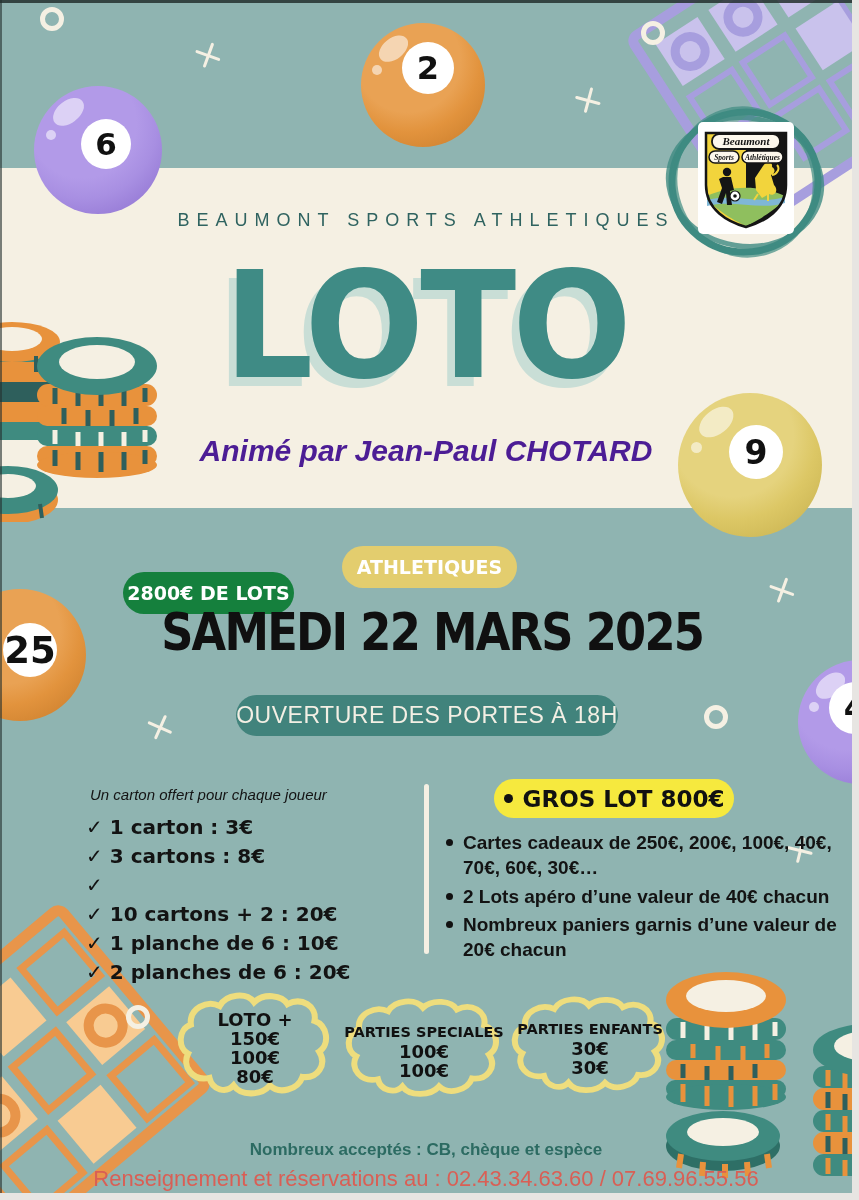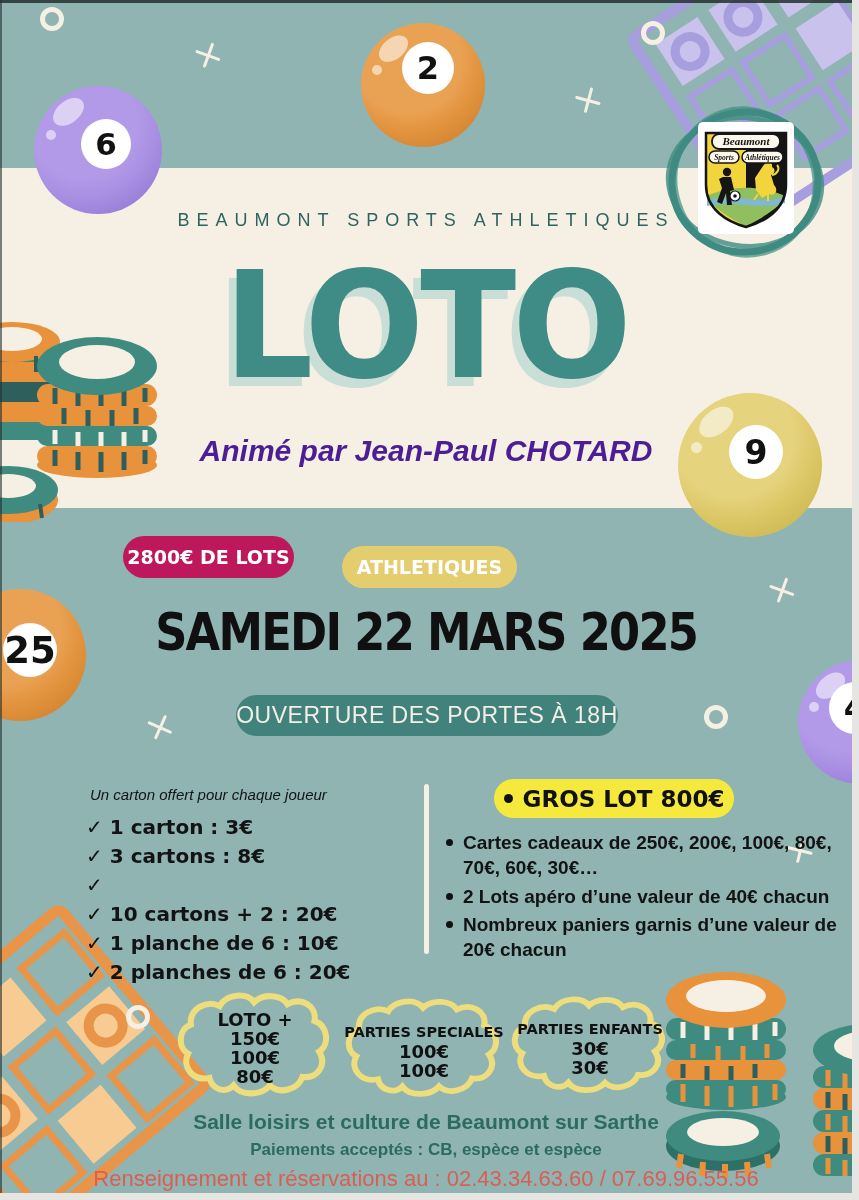--- a/index.html
+++ b/index.html
@@ -320,24 +320,24 @@
         <rect x="36" y="21" width="41" height="12" rx="6" fill="#fcf7ec" stroke="#151515" stroke-width="1.5"></rect>
         <text x="56.5" y="30" text-anchor="middle" font-family="Liberation Serif, serif" font-style="italic" font-weight="bold" font-size="7.5" fill="#151515">Athlétiques</text>
       </g>
     </svg>
   </div>
 
   <div class="txt club" style="top:210px;">BEAUMONT SPORTS ATHLETIQUES</div>
   <div class="txt loto" style="top:252px;"><span>LOTO</span></div>
   <div class="txt subtitle" style="top:434px;">Animé par Jean-Paul CHOTARD</div>
 
-  <div class="pill" style="left:123px;top:536px;width:171px;background:#be185d;">2800€ DE LOTS</div>
+  <div class="pill" style="left:123px;top:572px;width:171px;background:#15803d;">2800€ DE LOTS</div>
   <div class="pill" style="left:342px;top:546px;width:175px;background:#e3cd6e;">ATHLETIQUES</div>
 
-  <div class="txt date" style="top:606px;"><span>SAMEDI 22 MARS 2025</span></div>
+  <div class="txt date" style="top:606px;padding-left:6px;"><span>SAMEDI 22 MARS 2025</span></div>
   <div class="doors">OUVERTURE DES PORTES À 18H</div>
 
   <div class="txt pricing">
     <div class="note">Un carton offert pour chaque joueur</div>
     <div class="row">
           <span class="chk">✓</span>
           <span>1 carton : 3€</span>
         </div>
     <div class="row">
           <span class="chk">✓</span>
@@ -362,21 +362,21 @@
 
   <div class="divider"></div>
 
   <div class="grospill">
     <span class="dot"></span>
     <span class="lbl">GROS LOT 800€</span>
   </div>
   <div class="txt prizes">
     <div class="li">
           <span class="dot"></span>
-          <span>Cartes cadeaux de 250€, 200€, 100€, 80€, 70€, 60€, 30€…</span>
+          <span>Cartes cadeaux de 250€, 200€, 100€, 40€, 70€, 60€, 30€…</span>
         </div>
     <div class="li">
           <span class="dot"></span>
           <span>2 Lots apéro d’une valeur de 40€ chacun</span>
         </div>
     <div class="li">
           <span class="dot"></span>
           <span>Nombreux paniers garnis d’une valeur de 20€ chacun</span>
         </div>
   </div>
@@ -406,22 +406,21 @@
     <svg width="160" height="104" viewBox="0 0 170 120" preserveAspectRatio="none">
       <path d="M36,92 C18,96 6,80 13,66 C2,60 2,40 16,35 C14,18 33,8 47,15 C54,2 76,0 84,11 C94,1 114,3 120,13 C135,5 152,15 149,31 C163,36 166,56 154,64 C163,78 152,93 136,91 C131,105 111,110 101,100 C92,111 70,112 62,100 C54,109 39,105 36,92 Z" fill="none" stroke="#eedd7d" stroke-width="6.5"></path>
     </svg>
     <div class="stack">
       <div class="l-sm">PARTIES ENFANTS</div>
       <div class="l-big">30€</div>
       <div class="l-big">30€</div>
     </div>
   </div>
 
-  <div class="txt venue">Salle loisirs et culture de Beaumont sur Sarthe</div>
-  <div class="txt pay">Paiements acceptés : CB, espèce et espèce</div>
+  <div class="txt pay">Nombreux acceptés : CB, chèque et espèce</div>
   <div class="txt contact">Renseignement et réservations au : 02.43.34.63.60 / 07.69.96.55.56</div>
 
   <div class="hairline-top"></div>
   <div class="hairline-left"></div>
  </div>
  <div class="strip-right"></div>
  <div class="strip-bottom"></div>
 </div>
 
 </body></html>

